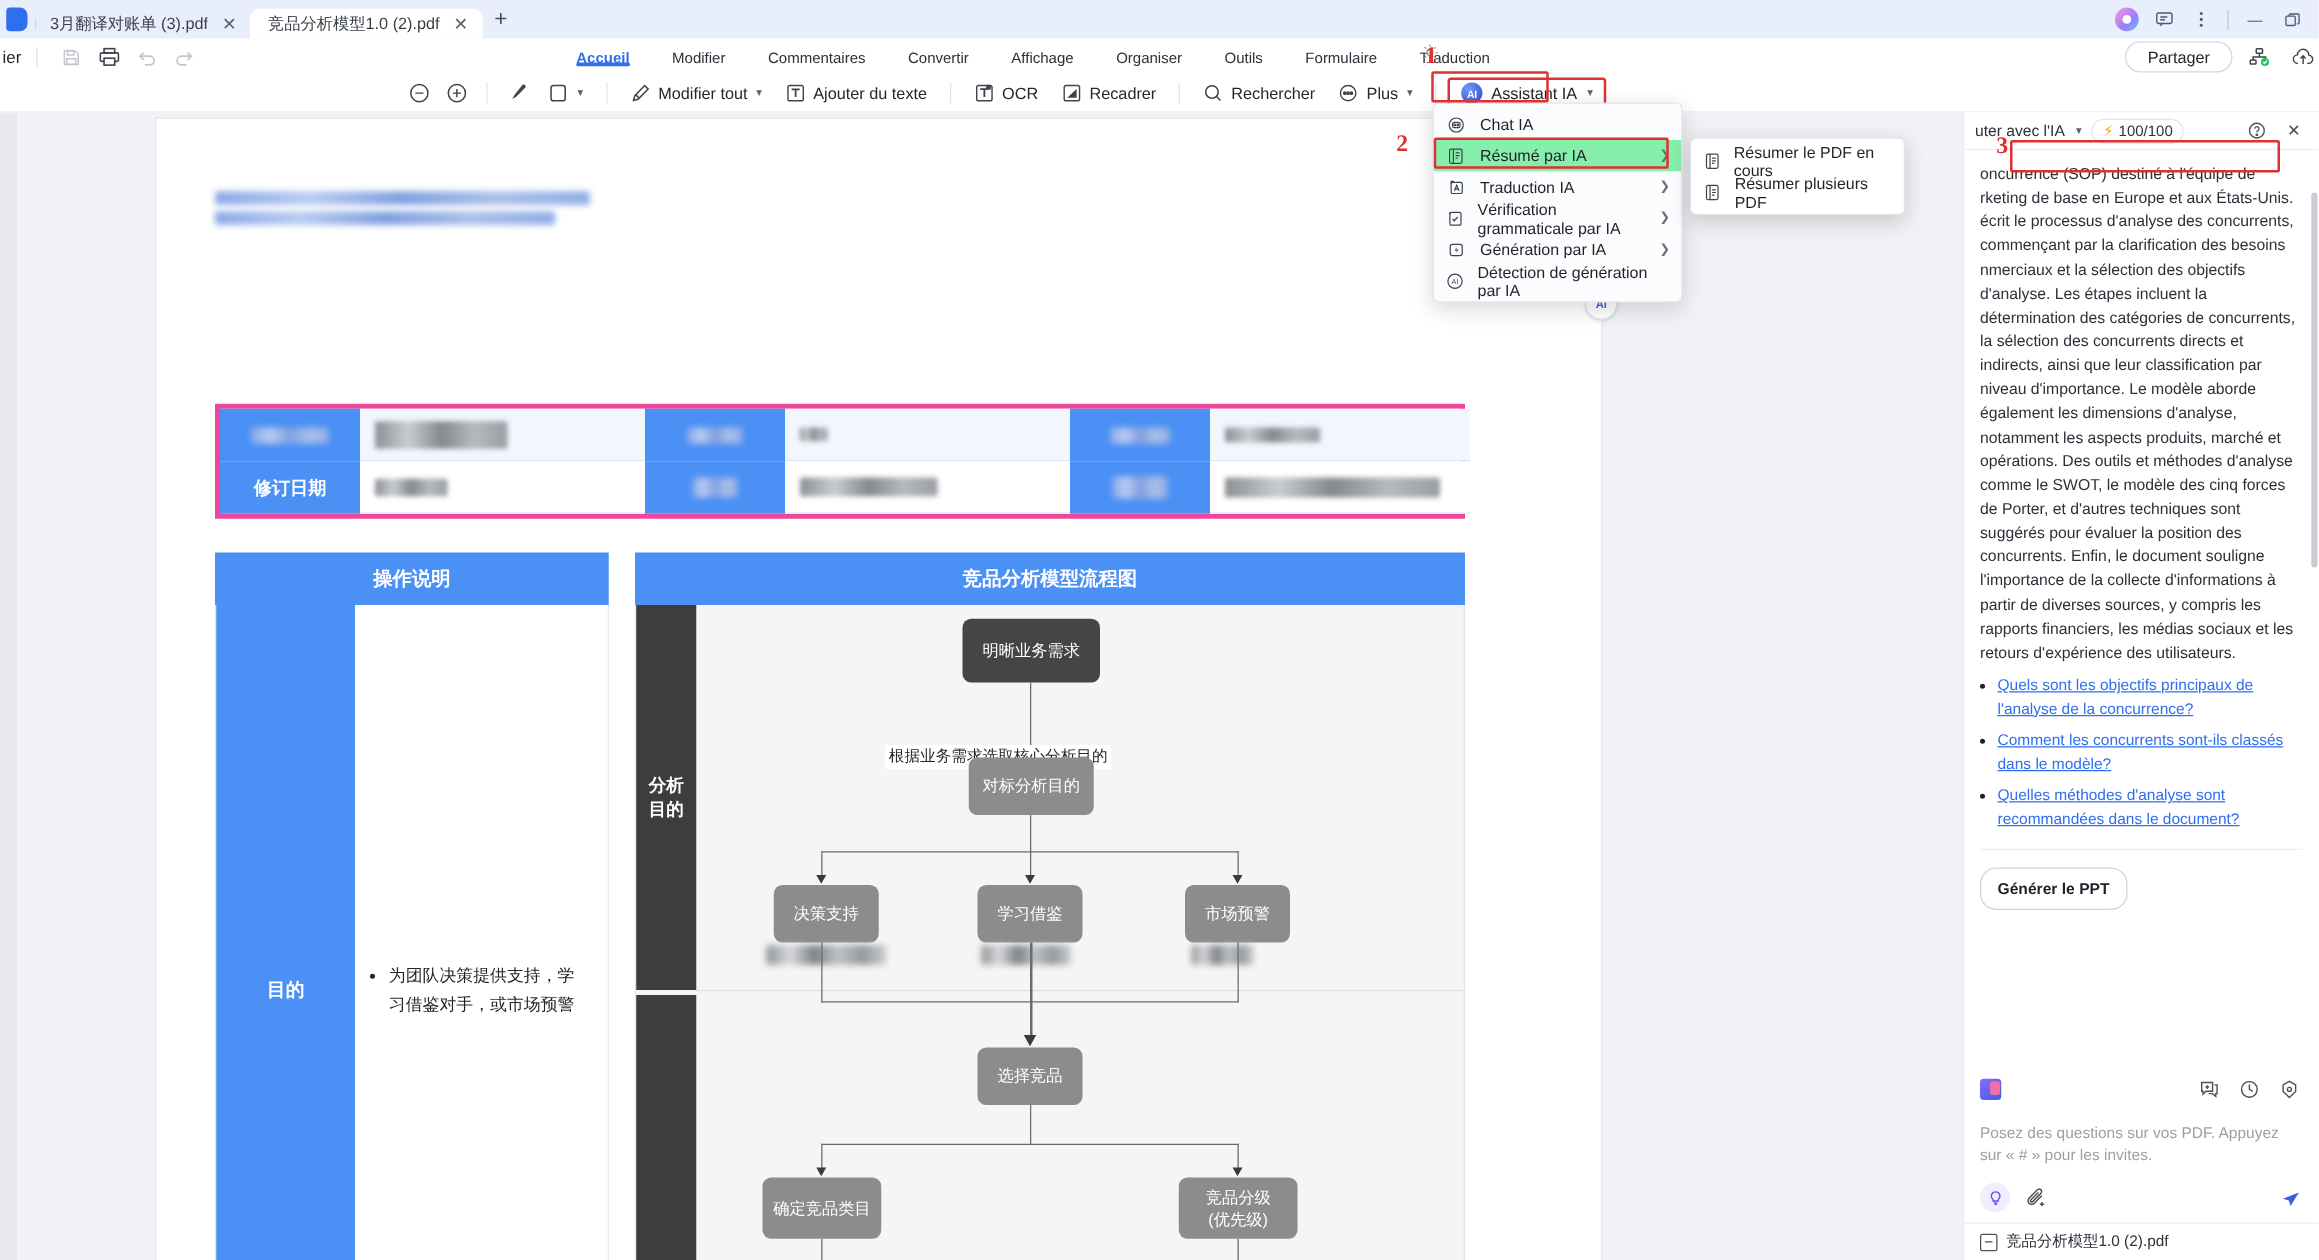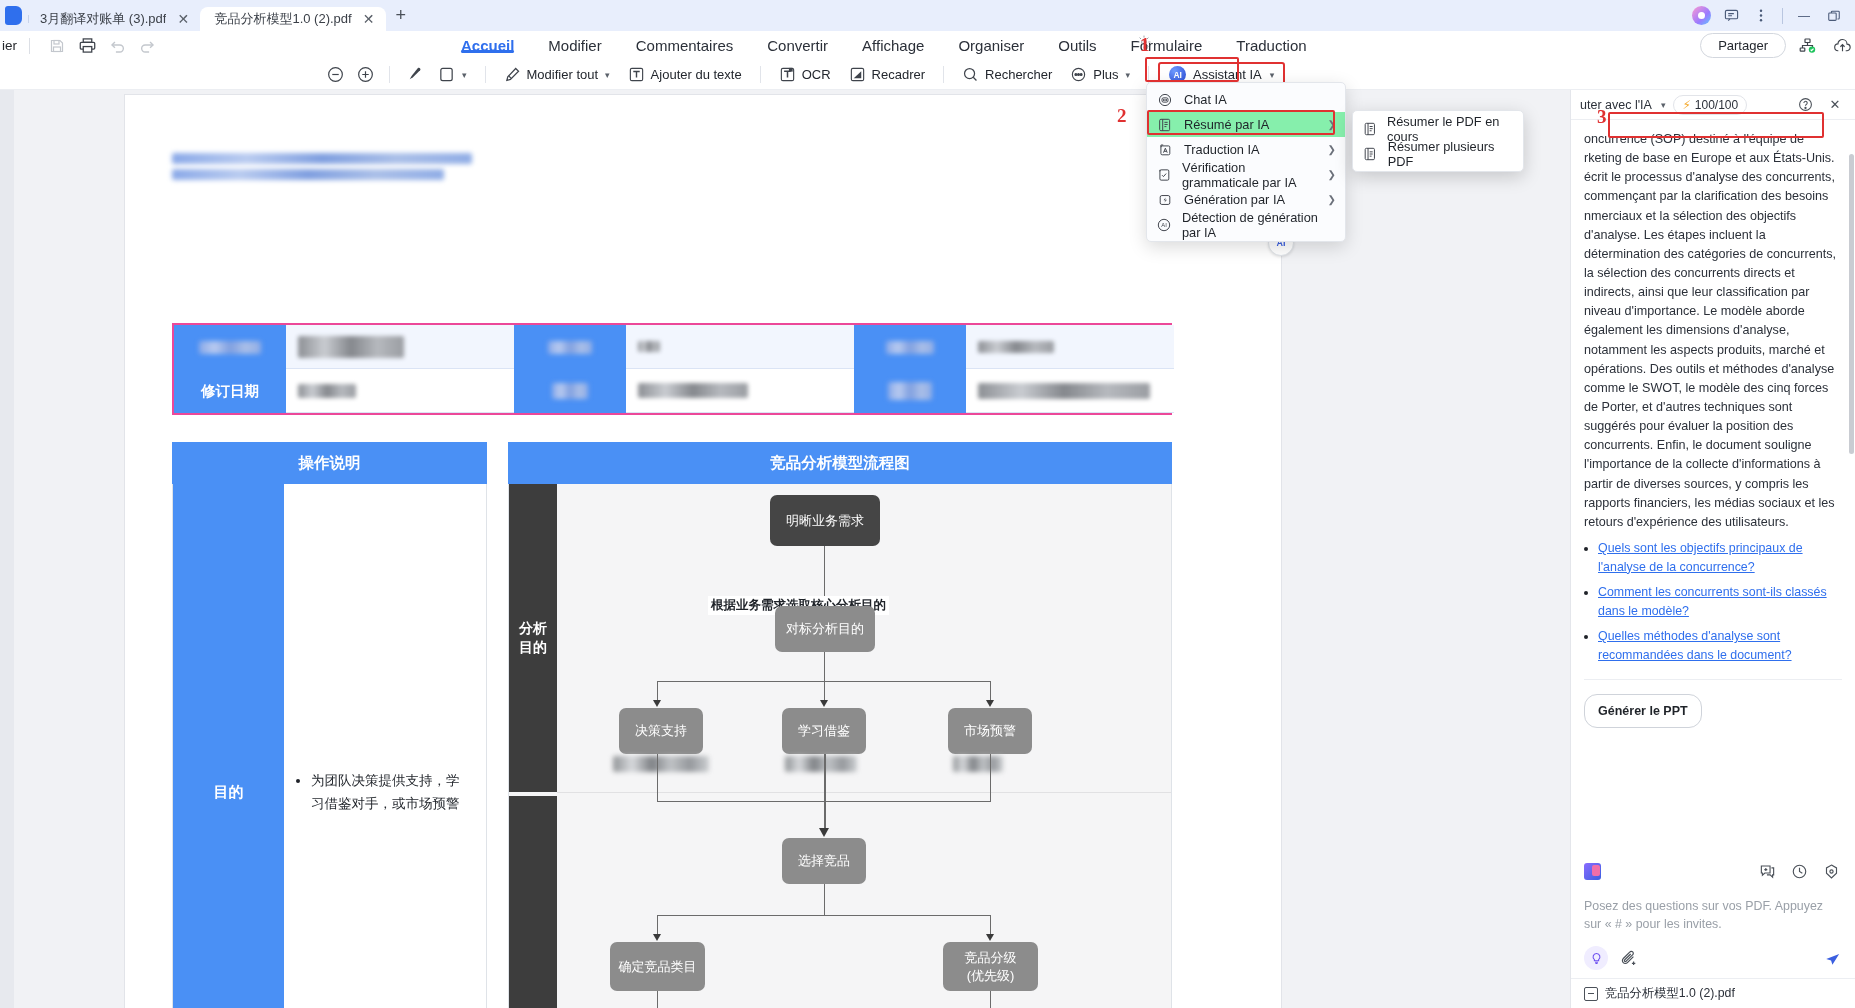--- a/index.html
+++ b/index.html
@@ -62,21 +62,21 @@
   .sep { width:1px; height:16px; background:#dcdfe5; margin:0 12px; }
   .tool-ic {
     width: 30px; height: 24px; display:flex; align-items:center; justify-content:center;
     color:#3f444c;
   }
   .tool-ic.dis { color:#c3c7cd; }
   .ribbon-tabs {
     display: flex; align-items: center; gap: 0; position:absolute; left: 444px; top:0; height:29px;
   }
   .rtab {
-    font-size: 15px; color: #2b3039; padding: 0 17px; height:14px;
+    font-size: 12px; color: #2b3039; padding: 0 17px; height:14px;
     display:flex; align-items:center; position:relative;
   }
   .rtab.sel { color:#2f6fed; font-weight:600; }
   .rtab.sel::after {
     content:""; position:absolute; left:17px; right:17px; bottom:0px; height:2.5px;
     background:#2f6fed; border-radius:2px;
   }
   .sparkle { position:absolute; left:1136px; top:3px; color:#8a9099; font-size:15px; }
   .menurow-right {
     margin-left:auto; display:flex; align-items:center; gap:10px; padding-right:1px;
@@ -127,21 +127,21 @@
     filter: blur(2.4px); border-radius:2px;
   }
   .blurgrey {
     background: linear-gradient(90deg,#8c8f94,#c9ccd1,#85888d,#b6b9be,#9a9da2);
     filter: blur(2.2px); border-radius:2px;
   }
 
   
   .itable { position:absolute; left:47px; top:228px; width:1000px; height:92px;
             display:grid; grid-template-columns: 112px 228px 112px 228px 112px 208px;
-            grid-template-rows: 1fr 1fr; border:2px solid #ec4899; }
+            grid-template-rows: 1fr 1fr; border:4px solid #ec4899; }
   .ic-hdr { background:#4a90f5; display:flex; align-items:center; justify-content:center;
             color:#fff; font-size:14.5px; font-weight:700; }
   .ic-val { background:#f2f6fe; display:flex; align-items:center; padding-left:12px; border-bottom:1px solid #dbe4f5;}
   .ic-val.r2 { background:#fff; }
 
   
   .panel-head {
     background:#4a90f5; color:#fff; font-weight:700; font-size:15.5px;
     display:flex; align-items:center; justify-content:center;
   }
@@ -162,21 +162,21 @@
   .flowcanvas { flex:1; position:relative; }
   .fsplit { position:absolute; left:0; right:0; height:1px; background:#e1e1e3; }
 
   .node {
     position:absolute; border-radius:7px; color:#fff; font-size:13px;
     display:flex; align-items:center; justify-content:center; text-align:center; line-height:1.35;
   }
   .node.dark { background:#454545; }
   .node.mid  { background:#8c8c8c; }
   .edgelbl {
-    position:absolute; font-size:12.5px; color:#1f2329; background:#fff; padding:1px 3px; white-space:nowrap;font-weight:bold;
+    position:absolute; font-size:12.5px; color:#1f2329; background:#fff; padding:1px 3px; white-space:nowrap;
   }
   .ln { position:absolute; background:#6b6b6b; }
   .ln.v { width:1.4px; }
   .ln.h { height:1.4px; }
   .arw {
     position:absolute; width:0;height:0;
     border-left:4.5px solid transparent; border-right:4.5px solid transparent; border-top:7px solid #3a3a3a;
   }
   .mask {
     position:absolute; border-radius:2px;

